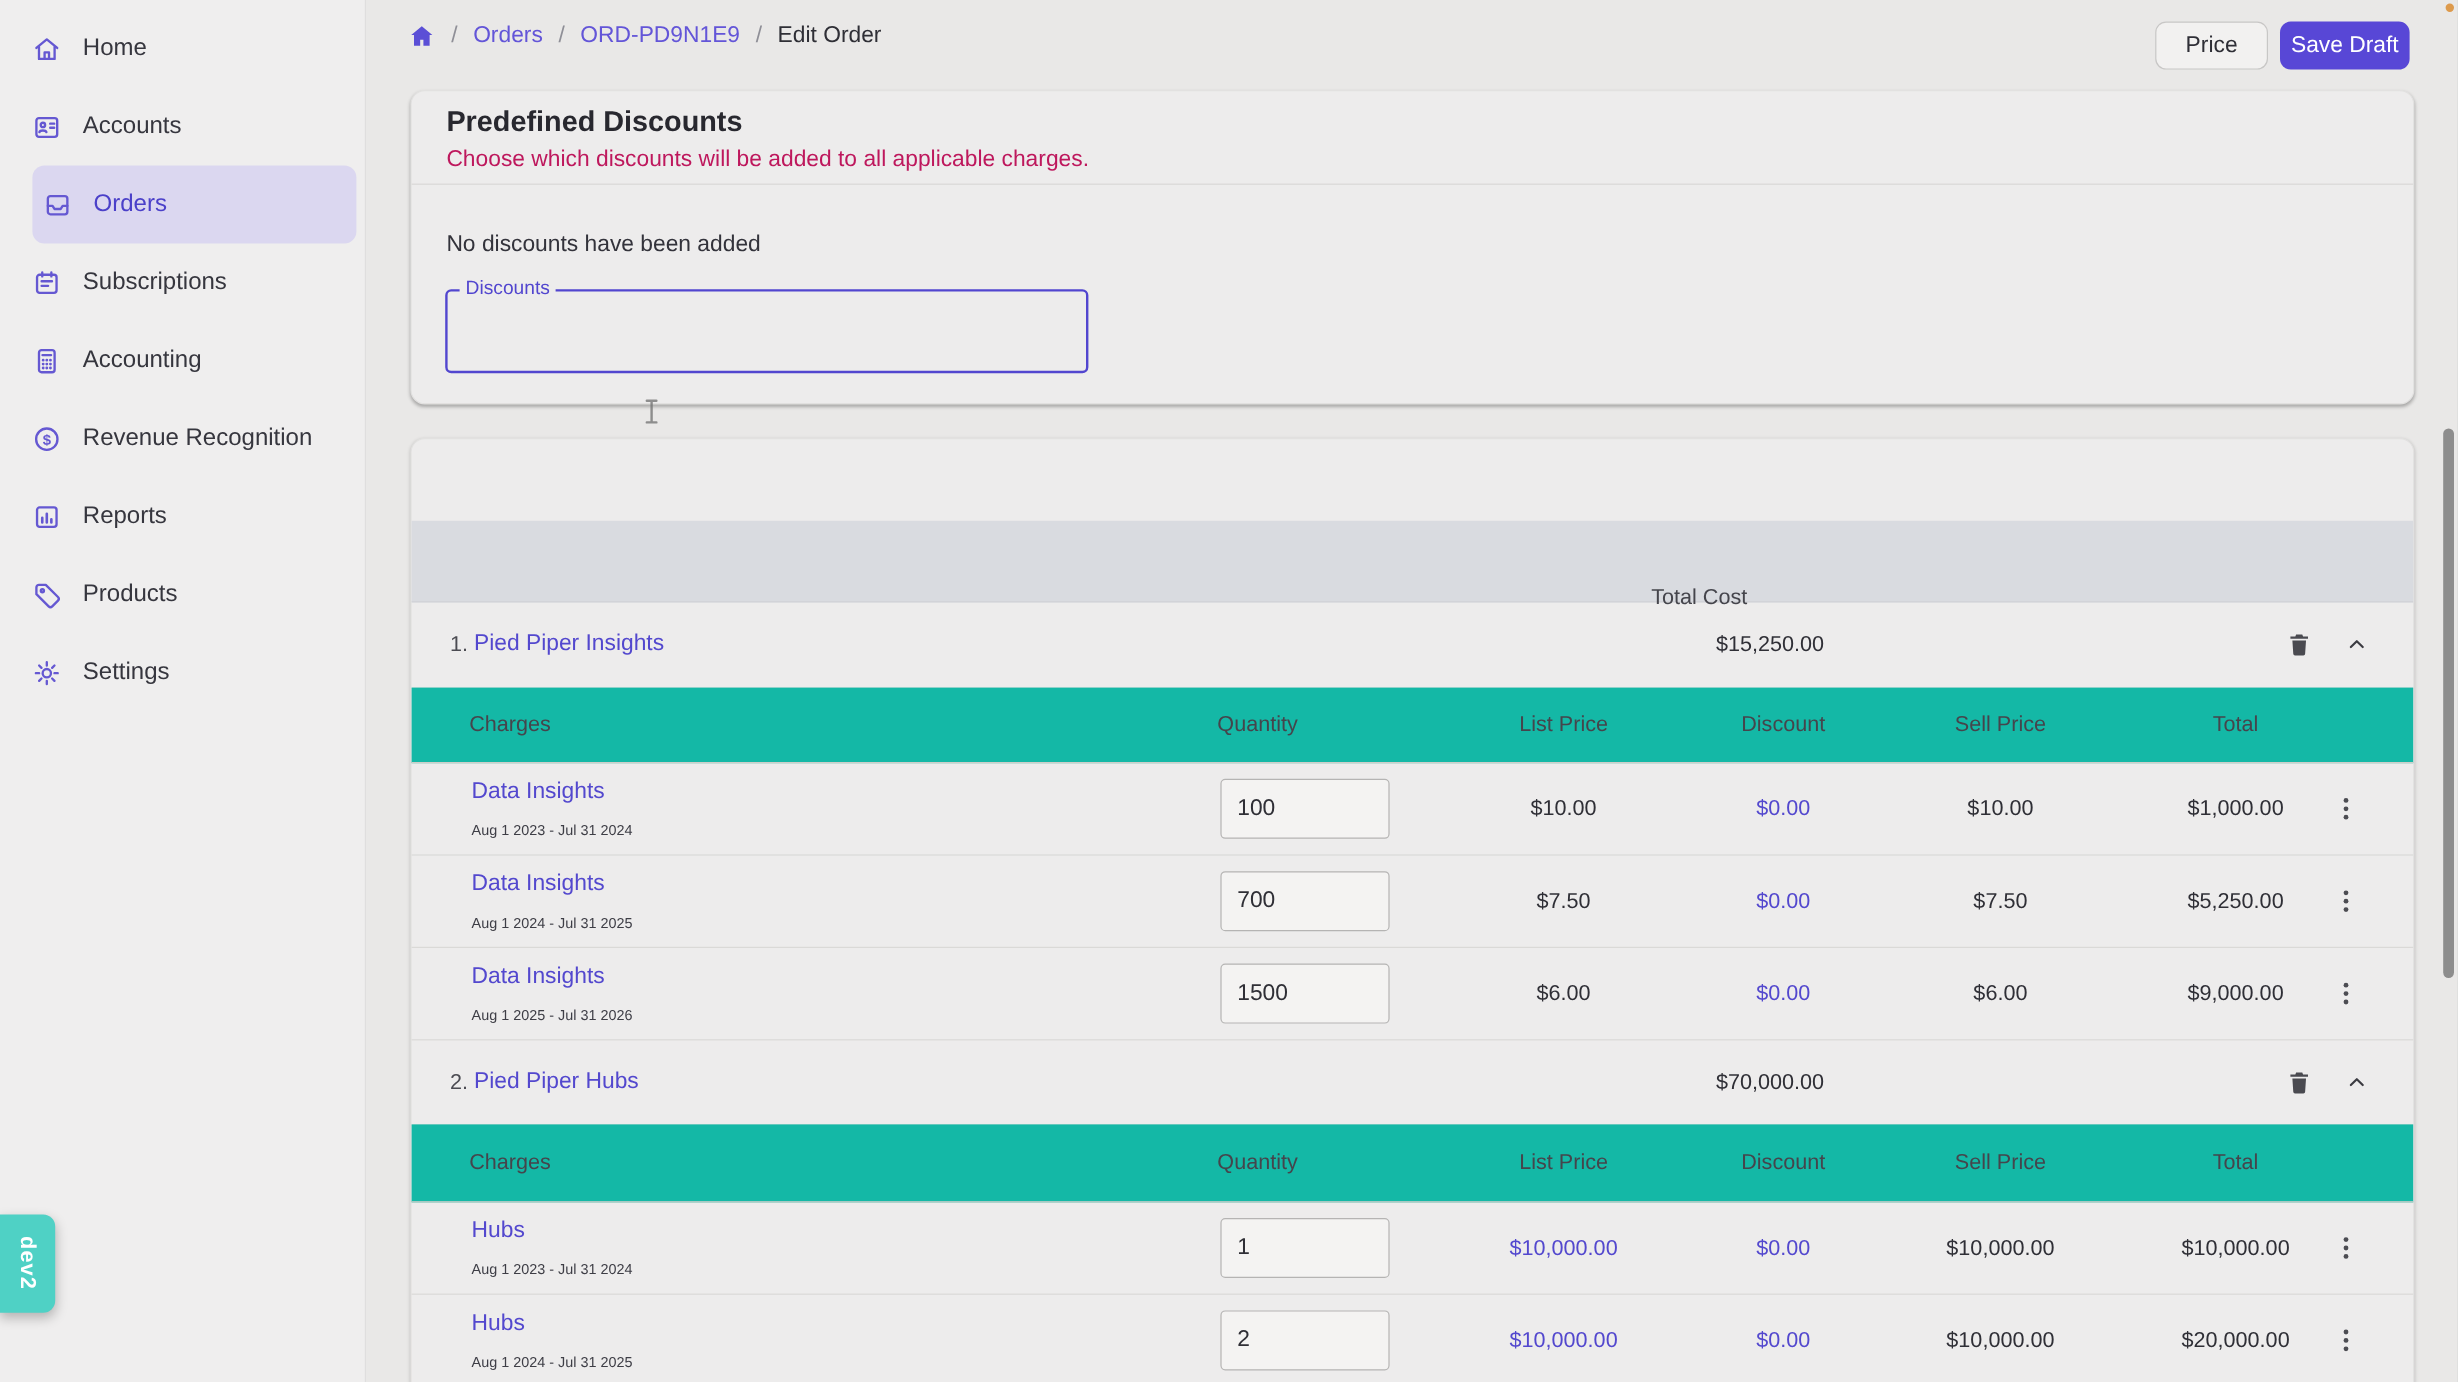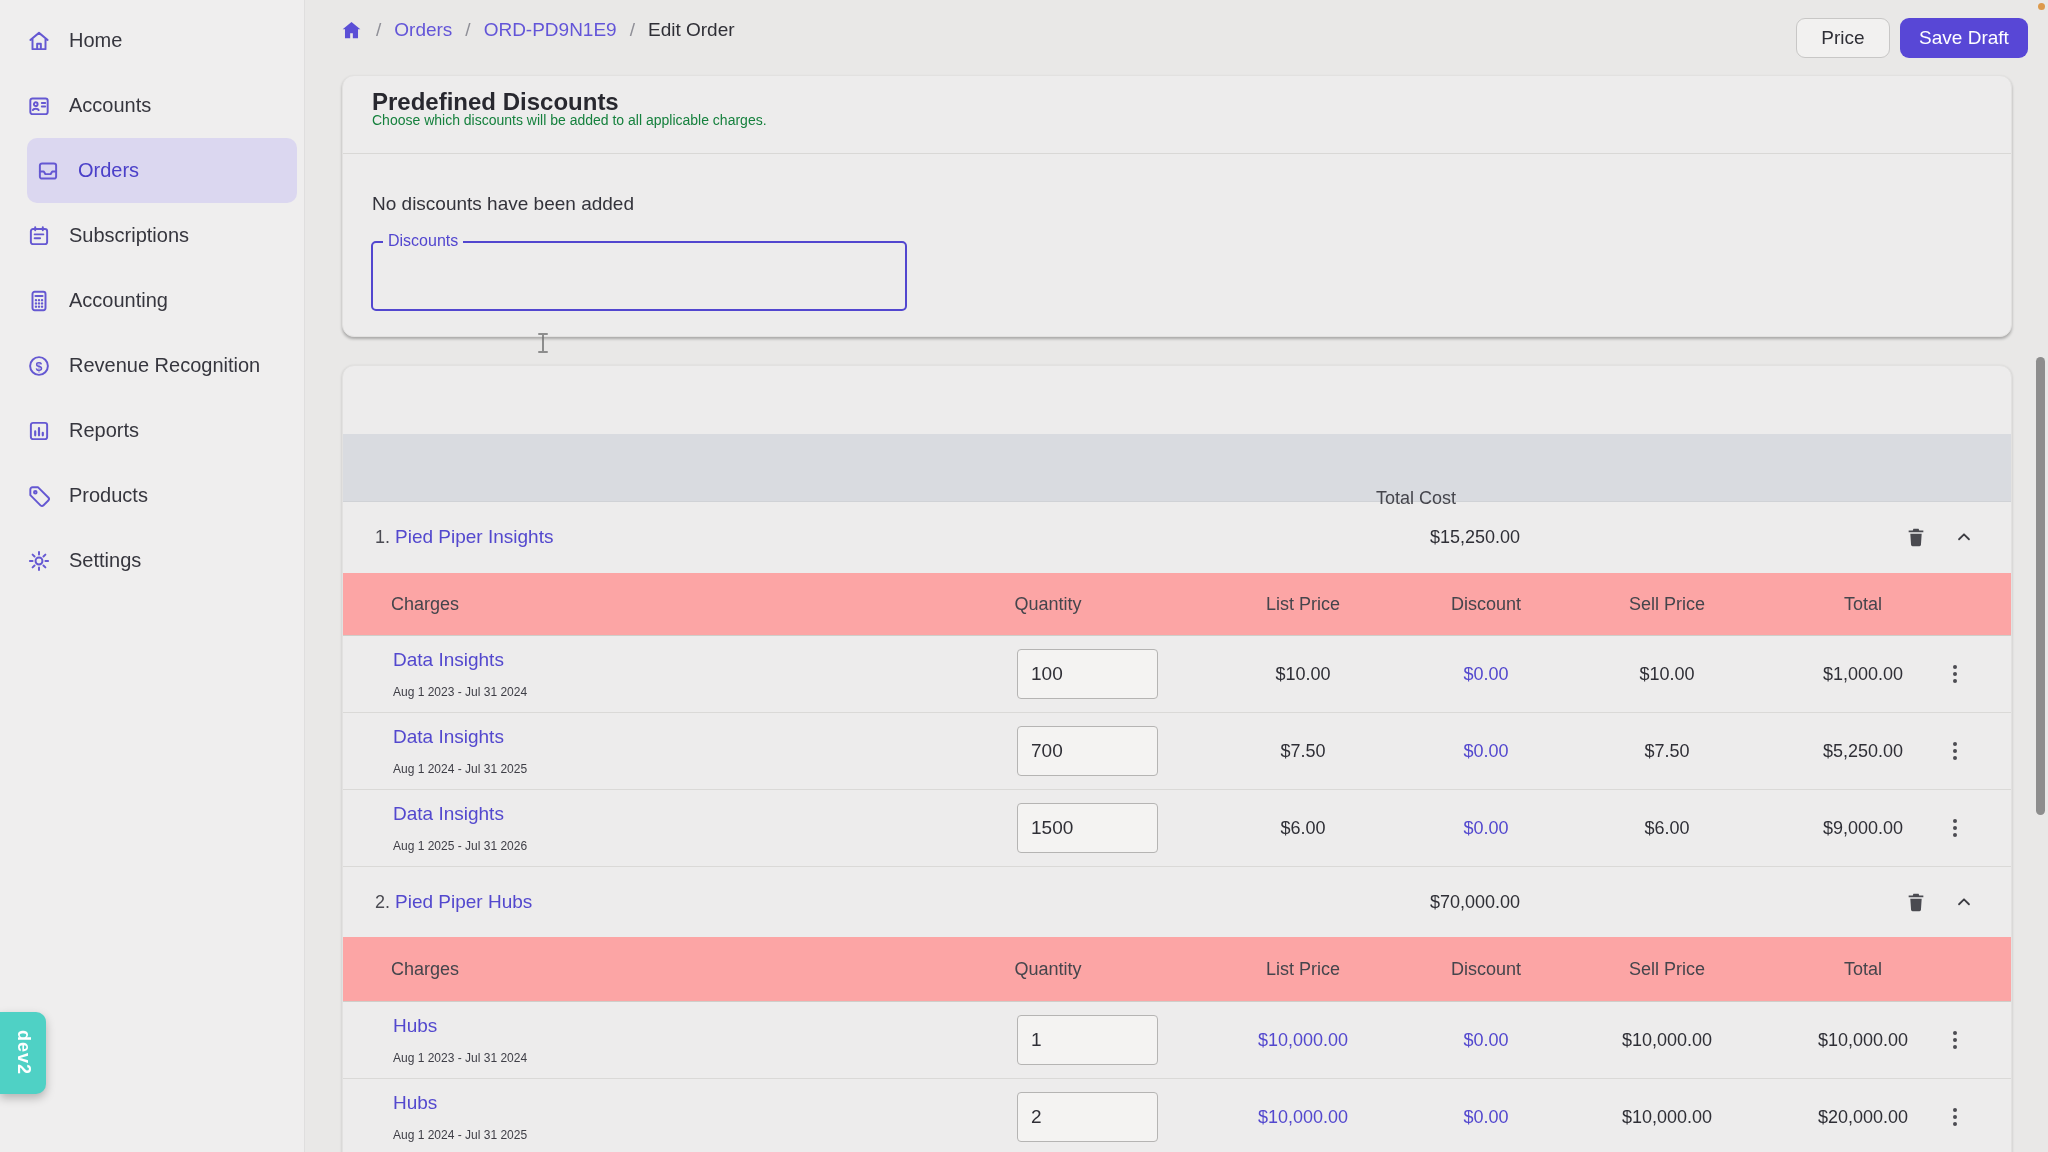--- a/index.html
+++ b/index.html
@@ -19,33 +19,33 @@
 
   
   #breadcrumb{position:absolute;left:340px;top:0;height:60px;display:flex;align-items:center;
               gap:13px;font-size:19px;}
   .bc-sep{color:#8f8f97;}
   .bc-link{color:#6355d8;cursor:pointer;}
   .bc-current{color:#2f2f36;}
   #cancel-btn{position:absolute;left:1796px;top:18px;width:94px;height:40px;background:#f2f1f0;
               border:1.5px solid #c8c7c6;border-radius:9px;font-size:19px;color:#2f2f36;
               display:flex;align-items:center;justify-content:center;box-sizing:border-box;cursor:pointer;}
-  #save-btn{position:absolute;left:1900px;top:18px;width:128px;height:40px;background:#5847d6;
+  #save-btn{position:absolute;left:1900px;top:18px;width:108px;height:40px;background:#5847d6;
             border:none;border-radius:9px;font-size:19px;color:#fff;font-weight:500;
             display:flex;align-items:center;justify-content:center;cursor:pointer;}
   #rec-dot{position:absolute;left:2038px;top:3px;width:7px;height:7px;border-radius:50%;background:#dd9a4c;}
 
   
   .card{position:absolute;left:342px;width:1670px;background:#edecec;border:1px solid #e2e1e0;
         box-sizing:border-box;}
   #discounts-card{top:75px;height:262px;border-radius:12px;box-shadow:0 2px 3px rgba(0,0,0,.28);}
   #order-card{top:365px;height:790px;border-radius:12px 12px 0 0;box-shadow:0 1px 3px rgba(0,0,0,.18);}
 
   #disc-title{position:absolute;left:29px;top:12px;font-size:24px;font-weight:600;color:#28282f;}
-  #disc-sub{position:absolute;left:29px;top:36px;font-size:14px;color:#15803d;}
+  #disc-sub{position:absolute;left:29px;top:46px;font-size:19px;color:#be185d;}
   #disc-divider{position:absolute;left:0;top:77px;width:100%;height:1px;background:#d9d8d6;}
   #disc-empty{position:absolute;left:29px;top:117px;font-size:19px;color:#33333b;}
 
   
   #disc-field{position:absolute;left:28px;top:165px;width:536px;height:70px;border:2px solid #5246cf;
               border-radius:5px;box-sizing:border-box;cursor:text;}
   #disc-label{position:absolute;left:40px;top:156px;font-size:16px;color:#5246cf;background:#edecec;
               padding:0 5px;line-height:18px;}
   #disc-caret{position:absolute;left:46px;top:179px;width:2px;height:42px;background:#6a6a6a;}
   #disc-arrow{position:absolute;left:505px;top:196px;width:0;height:0;border-left:7px solid transparent;
@@ -54,21 +54,21 @@
   
   #disc-menu{position:absolute;left:370px;top:317px;width:539px;height:182px;background:#f1f0ef;
              border-radius:0 0 4px 4px;box-shadow:0 10px 24px rgba(0,0,0,.28),0 2px 6px rgba(0,0,0,.18);
              padding-top:3px;box-sizing:border-box;z-index:30;}
   .menu-opt{height:43px;display:flex;align-items:center;padding-left:20px;font-size:19px;color:#2e2e36;cursor:pointer;}
   .menu-opt.hovered{background:#e3e2e0;}
 
   
   .hdr-cool{position:absolute;left:0;top:68px;width:100%;height:67px;background:#d9dbe0;
             border-bottom:1px solid #d0d2d6;}
-  .hdr-warm{position:absolute;left:0;width:100%;height:62px;background:#fca5a5;
+  .hdr-warm{position:absolute;left:0;width:100%;height:62px;background:#14b8a6;
             border-bottom:1px solid #cfcec9;}
   .hdr-text{position:absolute;top:50%;transform:translate(-50%,-50%);font-size:18px;color:#45454c;white-space:nowrap;}
   .hdr-left{position:absolute;left:48px;top:50%;transform:translateY(-50%);font-size:18px;color:#45454c;}
 
   .item-row{position:absolute;left:0;width:100%;height:72px;border-bottom:1px solid #d9d8d6;}
   .item-index{position:absolute;left:32px;top:50%;transform:translateY(-50%);font-size:18px;color:#4b4b52;}
   .item-link{position:absolute;left:52px;top:50%;transform:translateY(-50%);font-size:19px;color:#5348ce;
              text-decoration:none;cursor:pointer;}
   .item-total{position:absolute;left:1132px;top:50%;transform:translate(-50%,-50%);font-size:18px;color:#2f2f36;}
   .trash-btn{position:absolute;left:1562px;top:50%;transform:translateY(-50%);width:22px;height:24px;cursor:pointer;}

